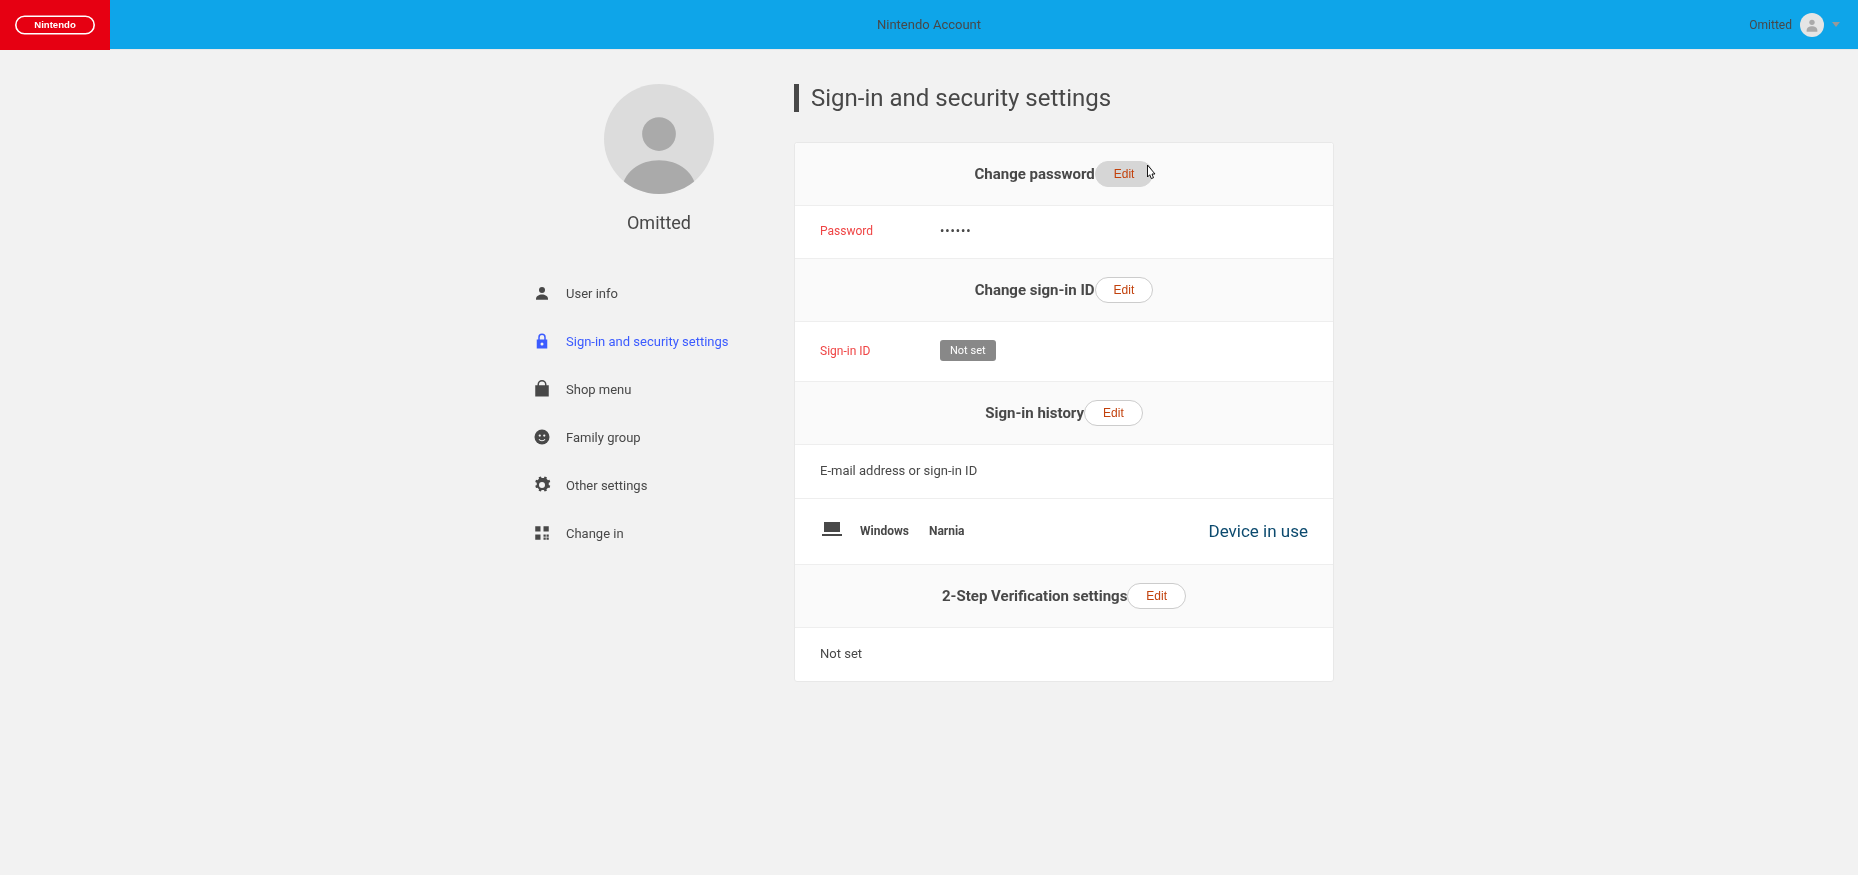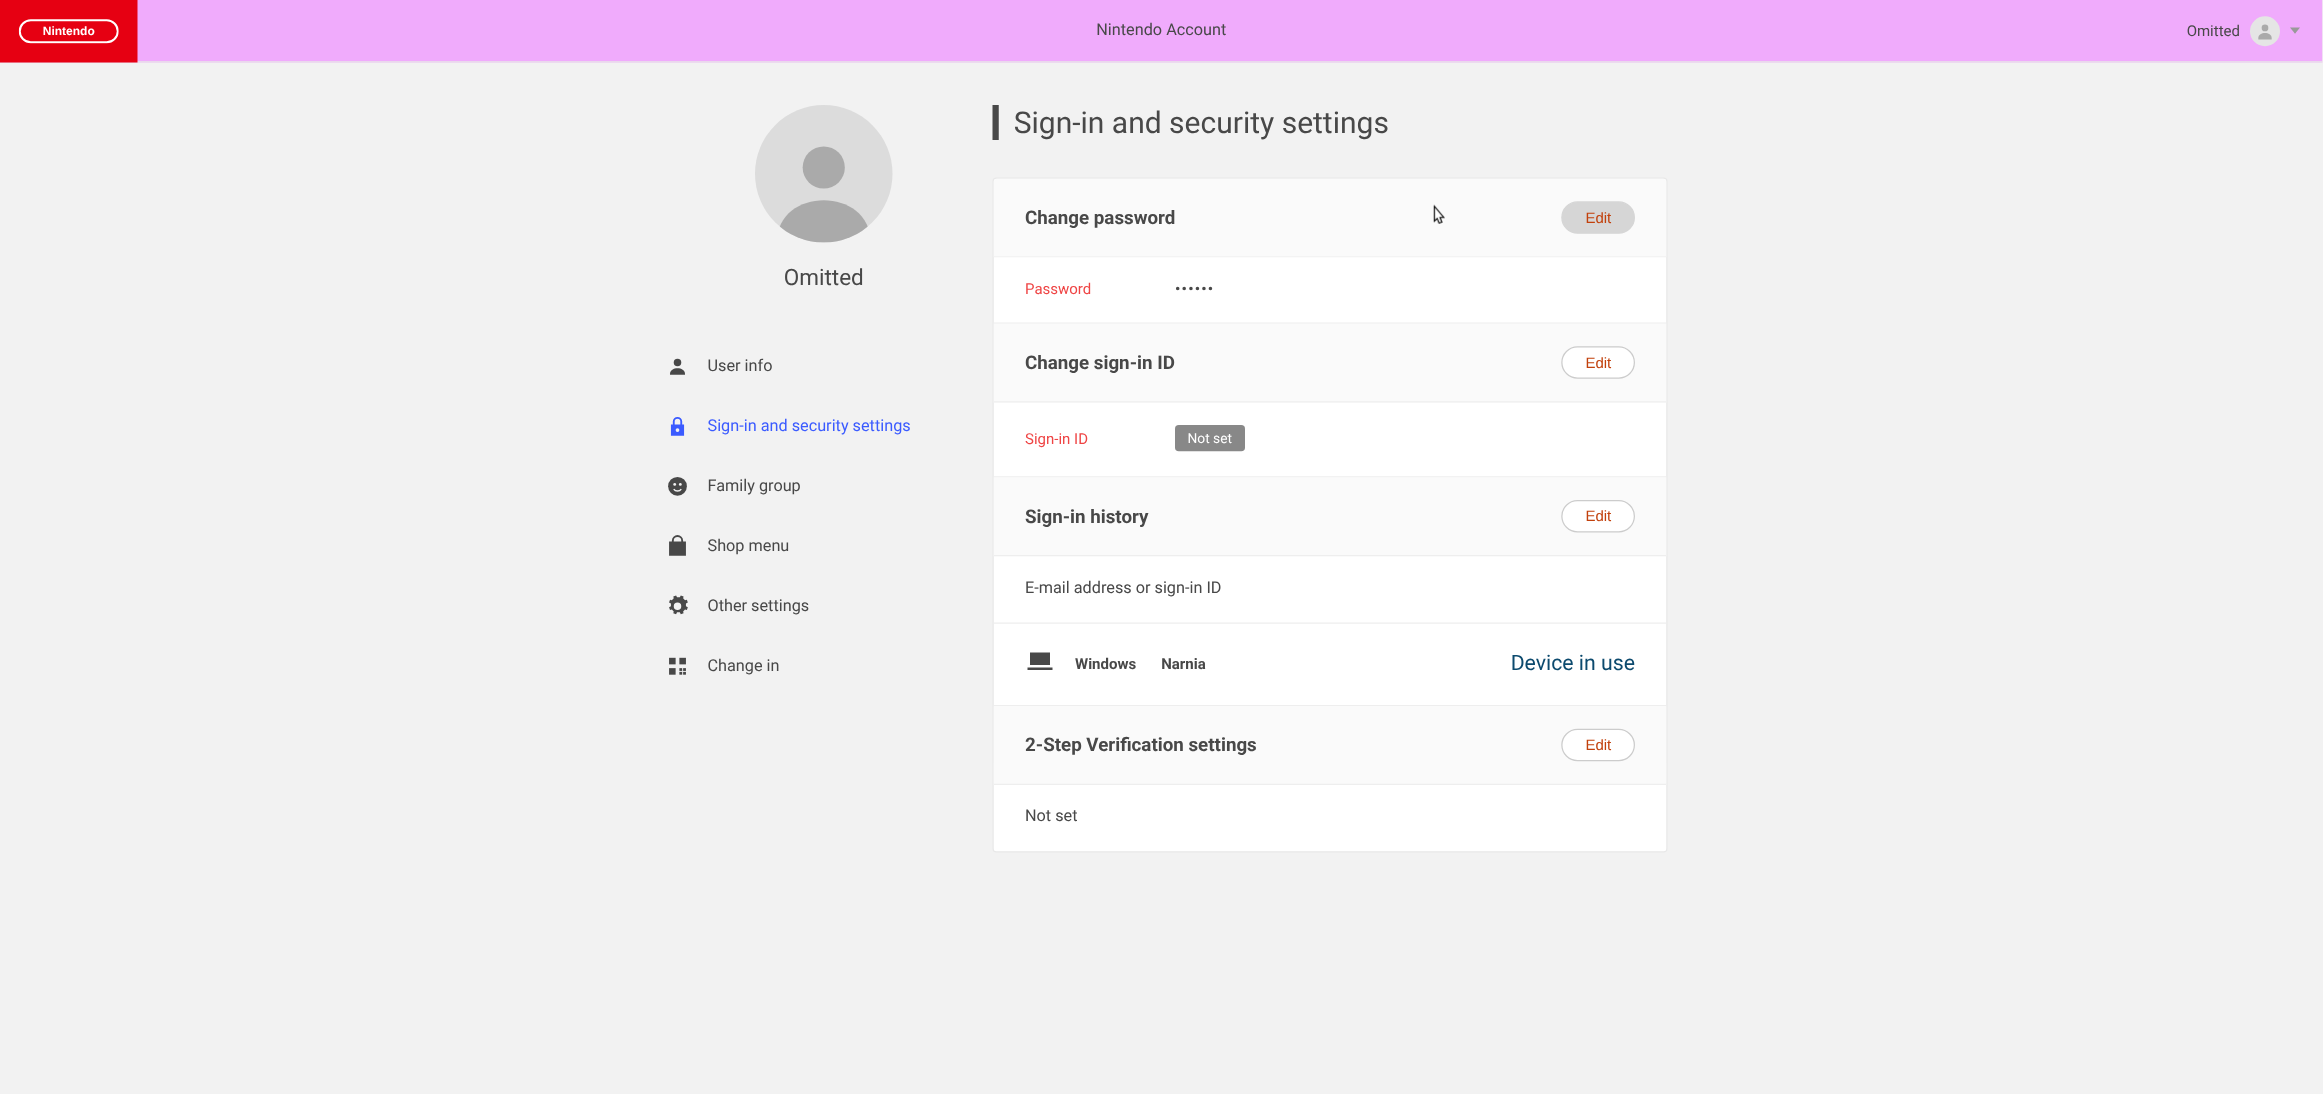--- a/index.html
+++ b/index.html
@@ -5,21 +5,21 @@
     * { margin: 0; padding: 0; box-sizing: border-box; }
     body {
       font-family: -apple-system, BlinkMacSystemFont, "Segoe UI", Roboto, Helvetica, Arial, sans-serif;
       background: #f2f2f2;
       color: #484848;
       font-size: 13px;
     }
     .header {
       display: flex;
       align-items: center;
-      background: #f0abfc;
+      background: #0ea5e9;
       height: 50px;
       position: relative;
       border-bottom: 1px solid #e8e8e8;
     }
     .logo-wrap {
       background: #e60012;
       height: 50px;
       width: 110px;
       display: flex;
       align-items: center;
@@ -114,21 +114,21 @@
       margin-bottom: 30px;
     }
     .card {
       background: #fff;
       border: 1px solid #e8e8e8;
       border-radius: 3px;
     }
     .section-head {
       display: flex;
       align-items: center;
-      justify-content: space-between;
+      justify-content: center;
       padding: 18px 25px;
       background: #fafafa;
       border-bottom: 1px solid #eee;
     }
     .section-head:first-child { border-radius: 3px 3px 0 0; }
     .section-title {
       font-size: 15px;
       font-weight: 700;
       color: #484848;
     }
@@ -242,35 +242,35 @@
         <span class="nav-icon">
           <svg viewBox="0 0 24 24">
               <path d="M17 10V7a5 5 0 0 0-10 0v3H5v12h14V10h-2zm-8-3a3 3 0 1 1 6 0v3H9V7zm3 11a2 2 0 1 1 0-4 2 2 0 0 1 0 4z"></path>
             </svg>
         </span>
         <span>Sign-in and security settings</span>
       </div>
       <div class="nav-item">
         <span class="nav-icon">
           <svg viewBox="0 0 24 24">
+              <path d="M6 7V6a6 6 0 0 1 12 0v1h3v15H3V7h3zm2 0h8V6a4 4 0 0 0-8 0v1z"></path>
+            </svg>
+        </span>
+        <span>Shop menu</span>
+      </div>
+      <div class="nav-item">
+        <span class="nav-icon">
+          <svg viewBox="0 0 24 24">
               <circle cx="12" cy="12" r="10"></circle>
               <circle cx="9" cy="10" r="1.5" fill="#f2f2f2"></circle>
               <circle cx="15" cy="10" r="1.5" fill="#f2f2f2"></circle>
               <path d="M8 15c1 1.5 2.5 2 4 2s3-.5 4-2" stroke="#f2f2f2" stroke-width="1.5" fill="none"></path>
             </svg>
         </span>
         <span>Family group</span>
-      </div>
-      <div class="nav-item">
-        <span class="nav-icon">
-          <svg viewBox="0 0 24 24">
-              <path d="M6 7V6a6 6 0 0 1 12 0v1h3v15H3V7h3zm2 0h8V6a4 4 0 0 0-8 0v1z"></path>
-            </svg>
-        </span>
-        <span>Shop menu</span>
       </div>
       <div class="nav-item">
         <span class="nav-icon">
           <svg viewBox="0 0 24 24">
               <path d="M12 8a4 4 0 1 0 0 8 4 4 0 0 0 0-8zm9 4l2 1-1 3-2-.5-2 2 .5 2-3 1-1-2h-3l-1 2-3-1 .5-2-2-2-2 .5-1-3 2-1v-3l-2-1 1-3 2 .5 2-2-.5-2 3-1 1 2h3l1-2 3 1-.5 2 2 2 2-.5 1 3-2 1v3z"></path>
             </svg>
         </span>
         <span>Other settings</span>
       </div>
       <div class="nav-item">

